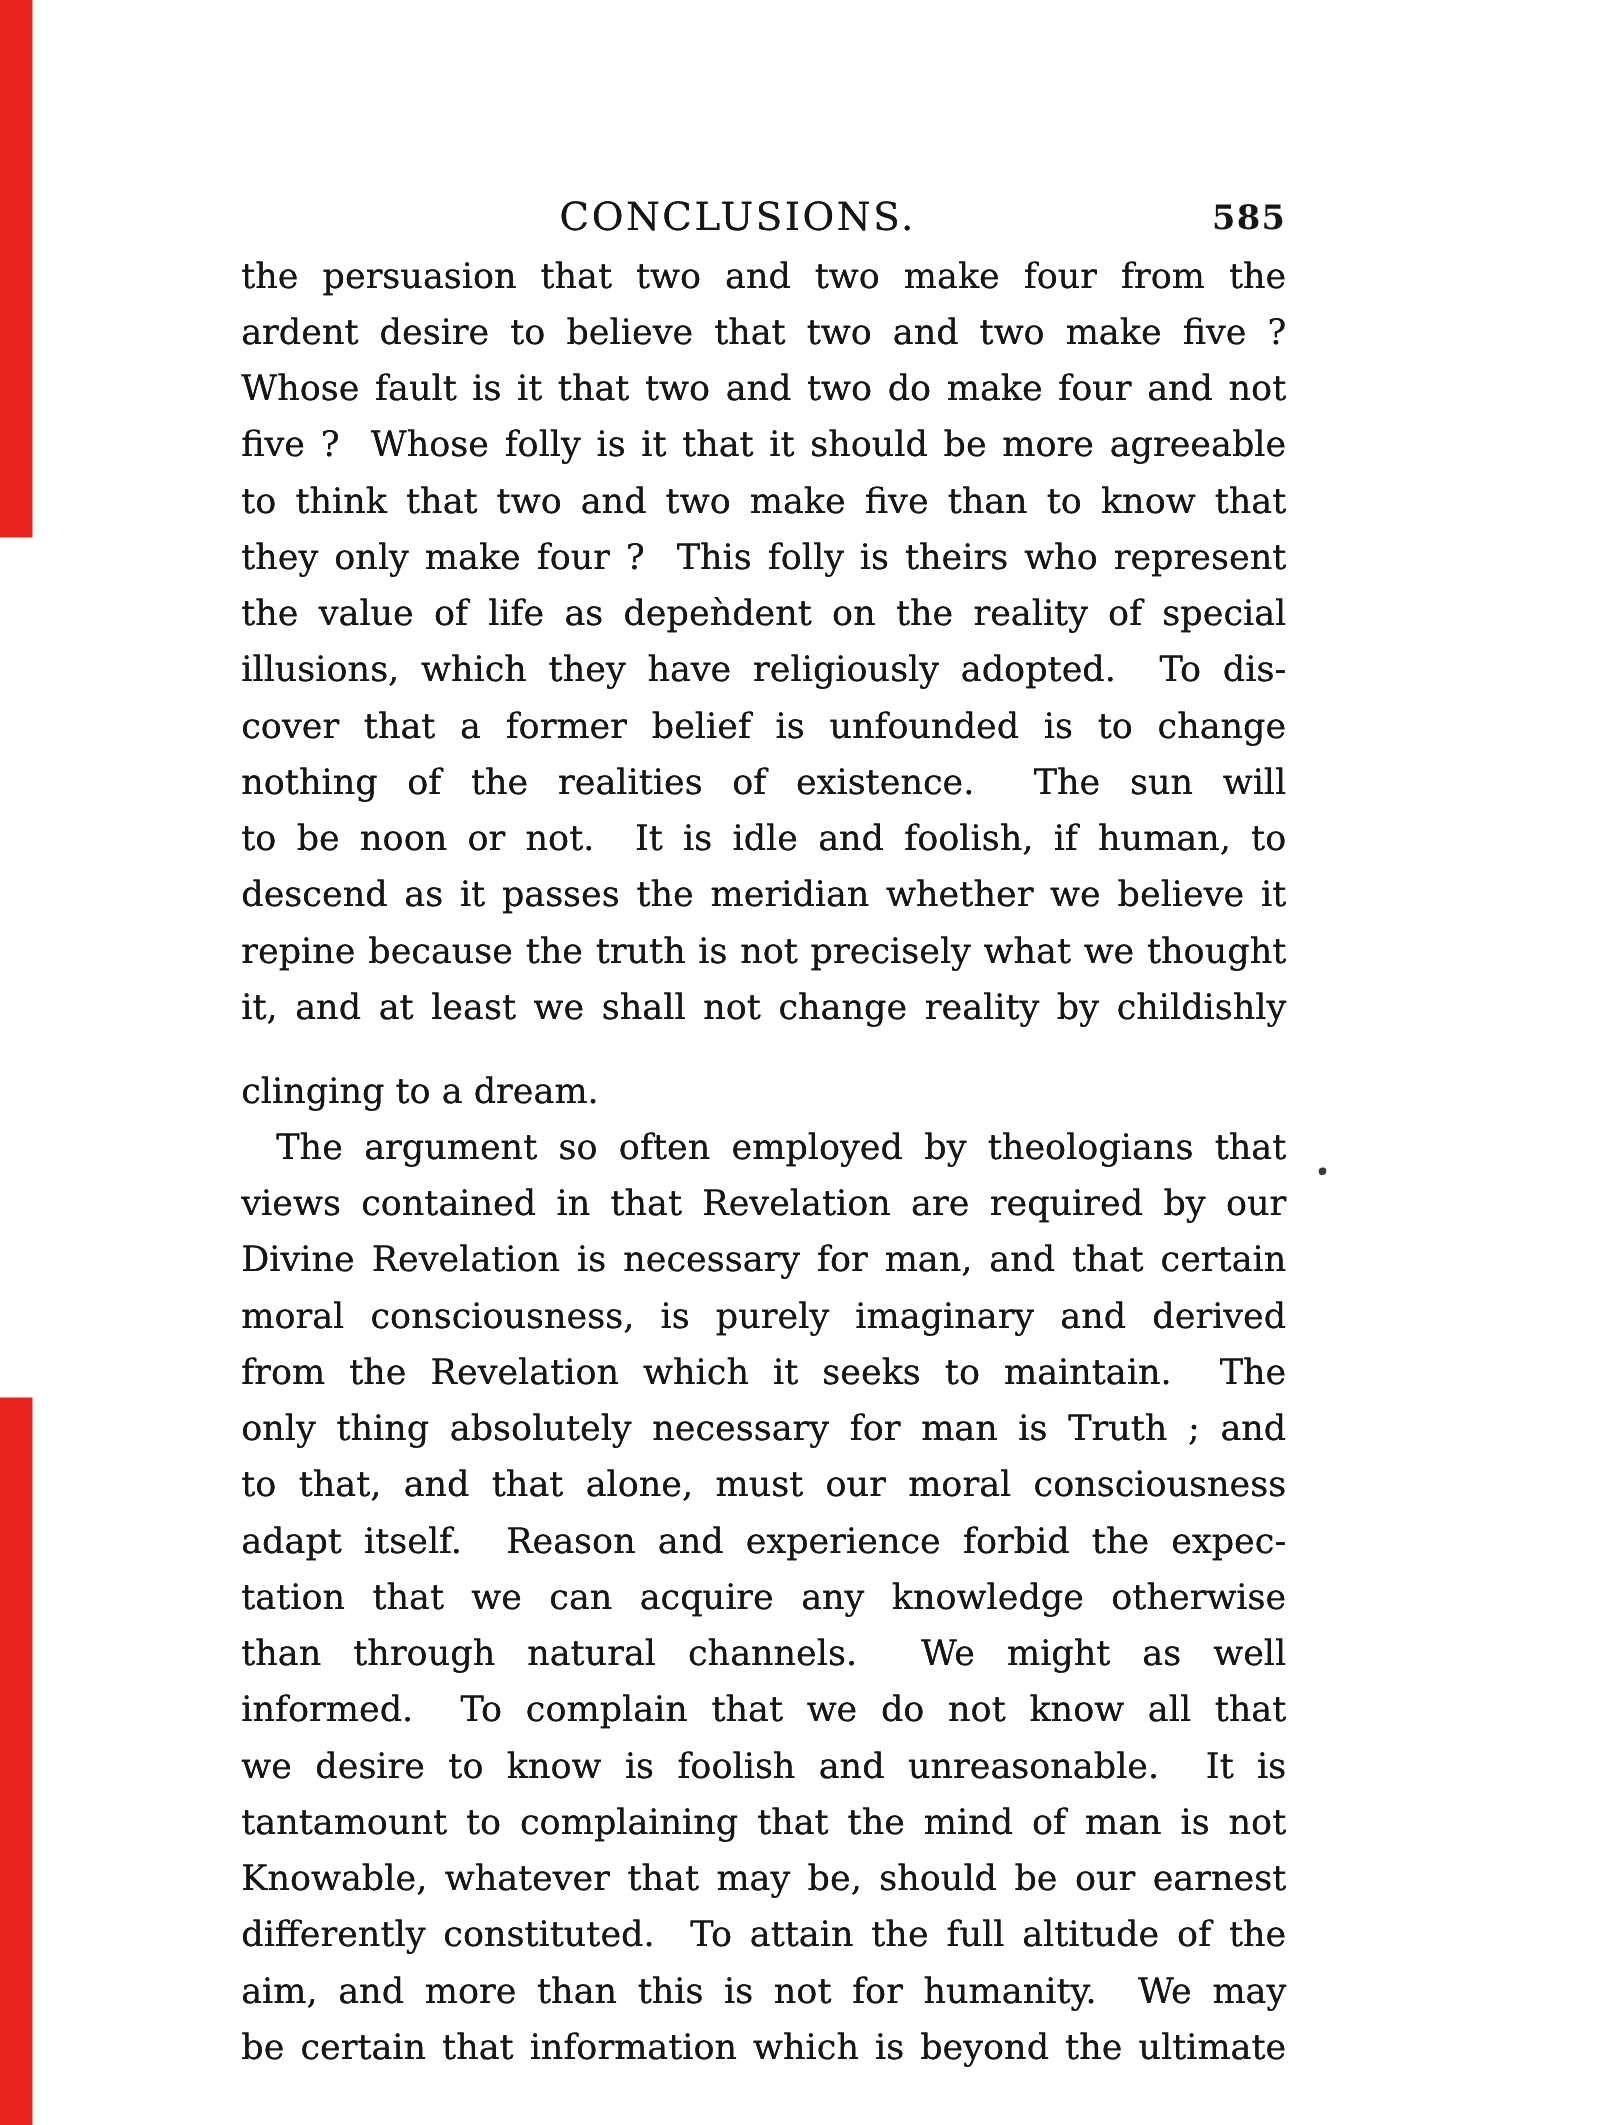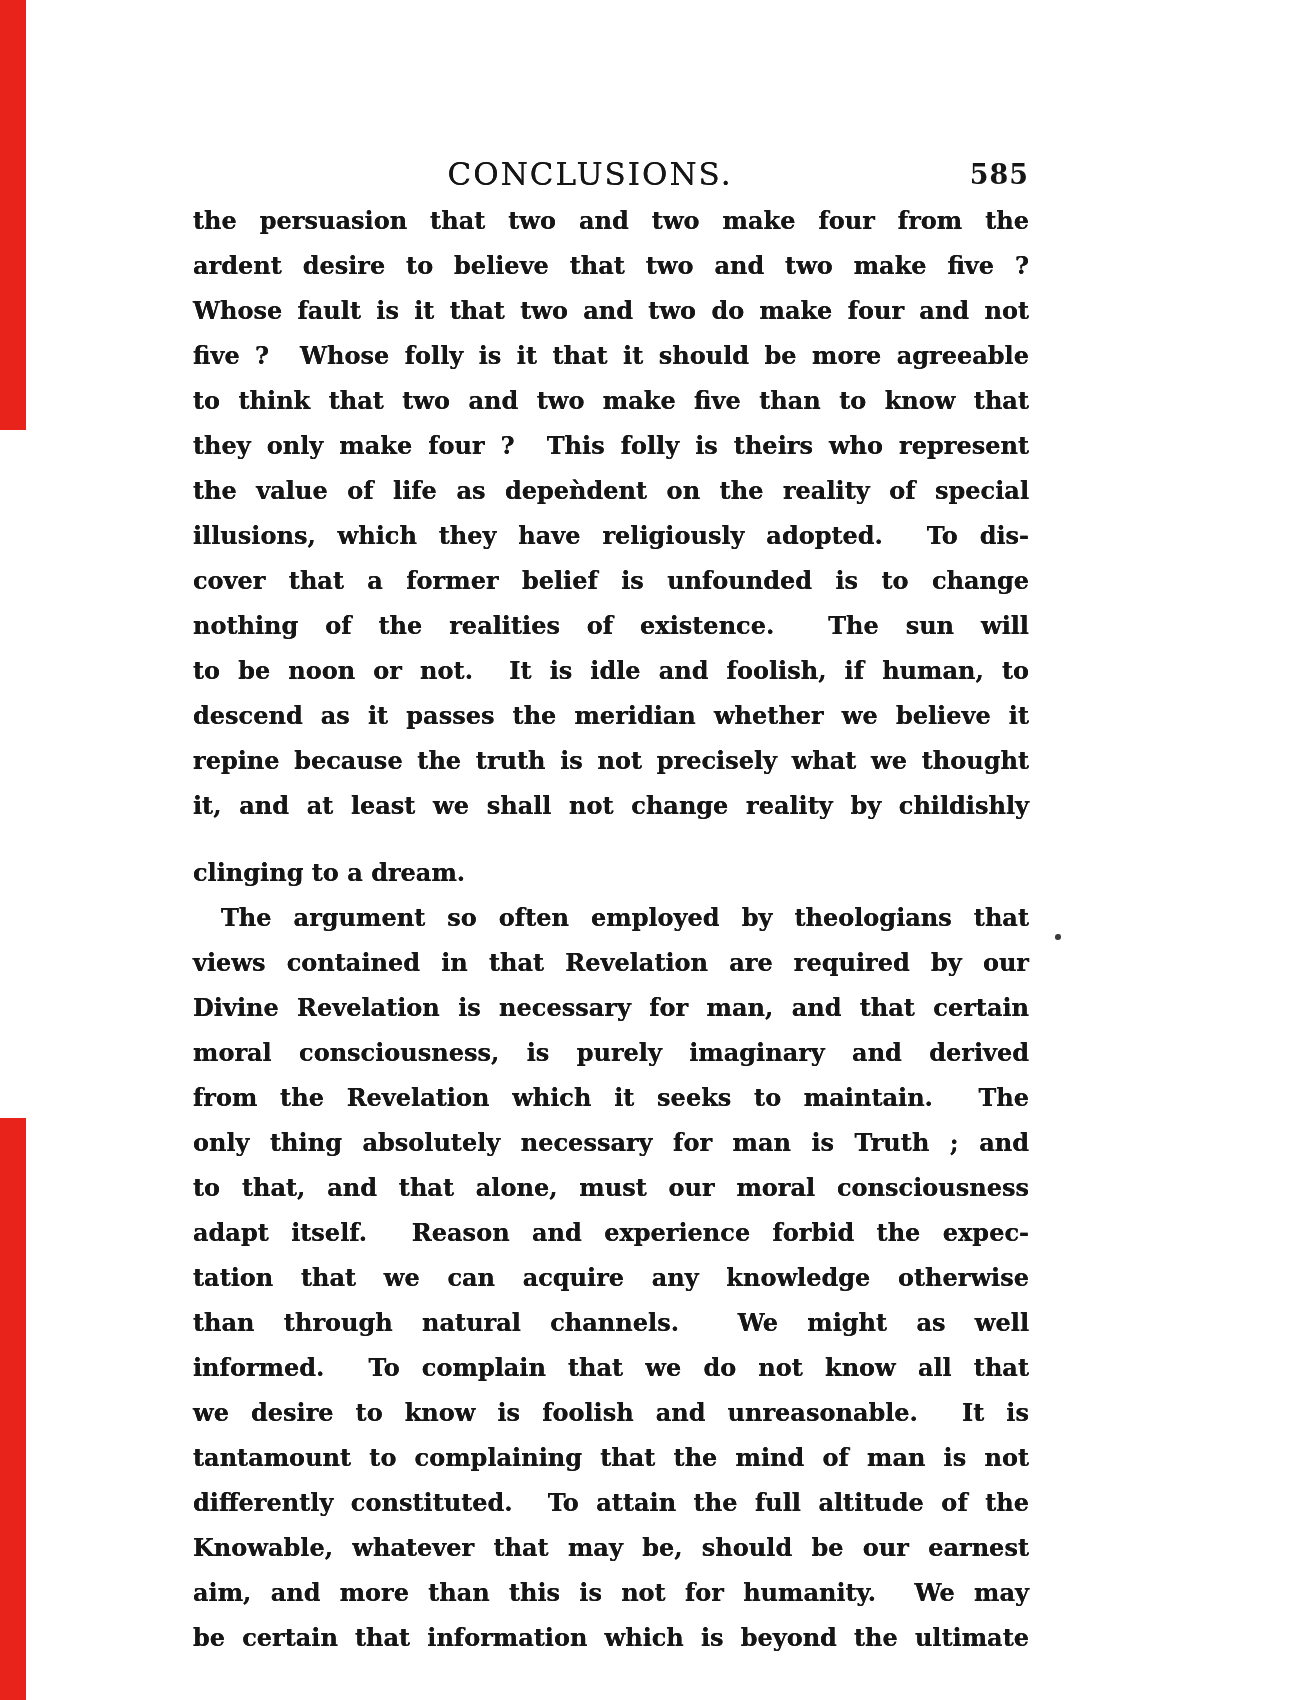--- a/index.html
+++ b/index.html
@@ -57,26 +57,25 @@
   
   .body-text {
     position: absolute;
     left: 193px;
     top: 198px;
     width: 836px;
   }
   .line {
     height: 45px;
     line-height: 45px;
-    font-size: 24px;
+    font-size: 28px;
     white-space: normal;
     text-align: justify;
     text-align-last: justify;
     text-shadow: 0 0 0.4px currentColor;
-    font-weight: bold;
   }
   .line.flush {
     text-align: left;
     text-align-last: left;
     margin-top: 22px;
   }
   .line.indent {
     text-indent: 28px;
   }
 
@@ -125,20 +124,20 @@
       <div class="line">moral consciousness, is purely imaginary and derived</div>
       <div class="line">from the Revelation which it seeks to maintain.&nbsp; The</div>
       <div class="line">only thing absolutely necessary for man is Truth&nbsp;; and</div>
       <div class="line">to that, and that alone, must our moral consciousness</div>
       <div class="line">adapt itself.&nbsp; Reason and experience forbid the expec-</div>
       <div class="line">tation that we can acquire any knowledge otherwise</div>
       <div class="line">than through natural channels.&nbsp; We might as well</div>
       <div class="line">informed.&nbsp; To complain that we do not know all that</div>
       <div class="line">we desire to know is foolish and unreasonable.&nbsp; It is</div>
       <div class="line">tantamount to complaining that the mind of man is not</div>
+      <div class="line">Knowable, whatever that may be, should be our earnest</div>
       <div class="line">differently constituted.&nbsp; To attain the full altitude of the</div>
-      <div class="line">Knowable, whatever that may be, should be our earnest</div>
       <div class="line">aim, and more than this is not for humanity.&nbsp; We may</div>
       <div class="line">be certain that information which is beyond the ultimate</div>
     </div>
 
   <div class="ink-speck"></div>
 </div>
 
 </body></html>

